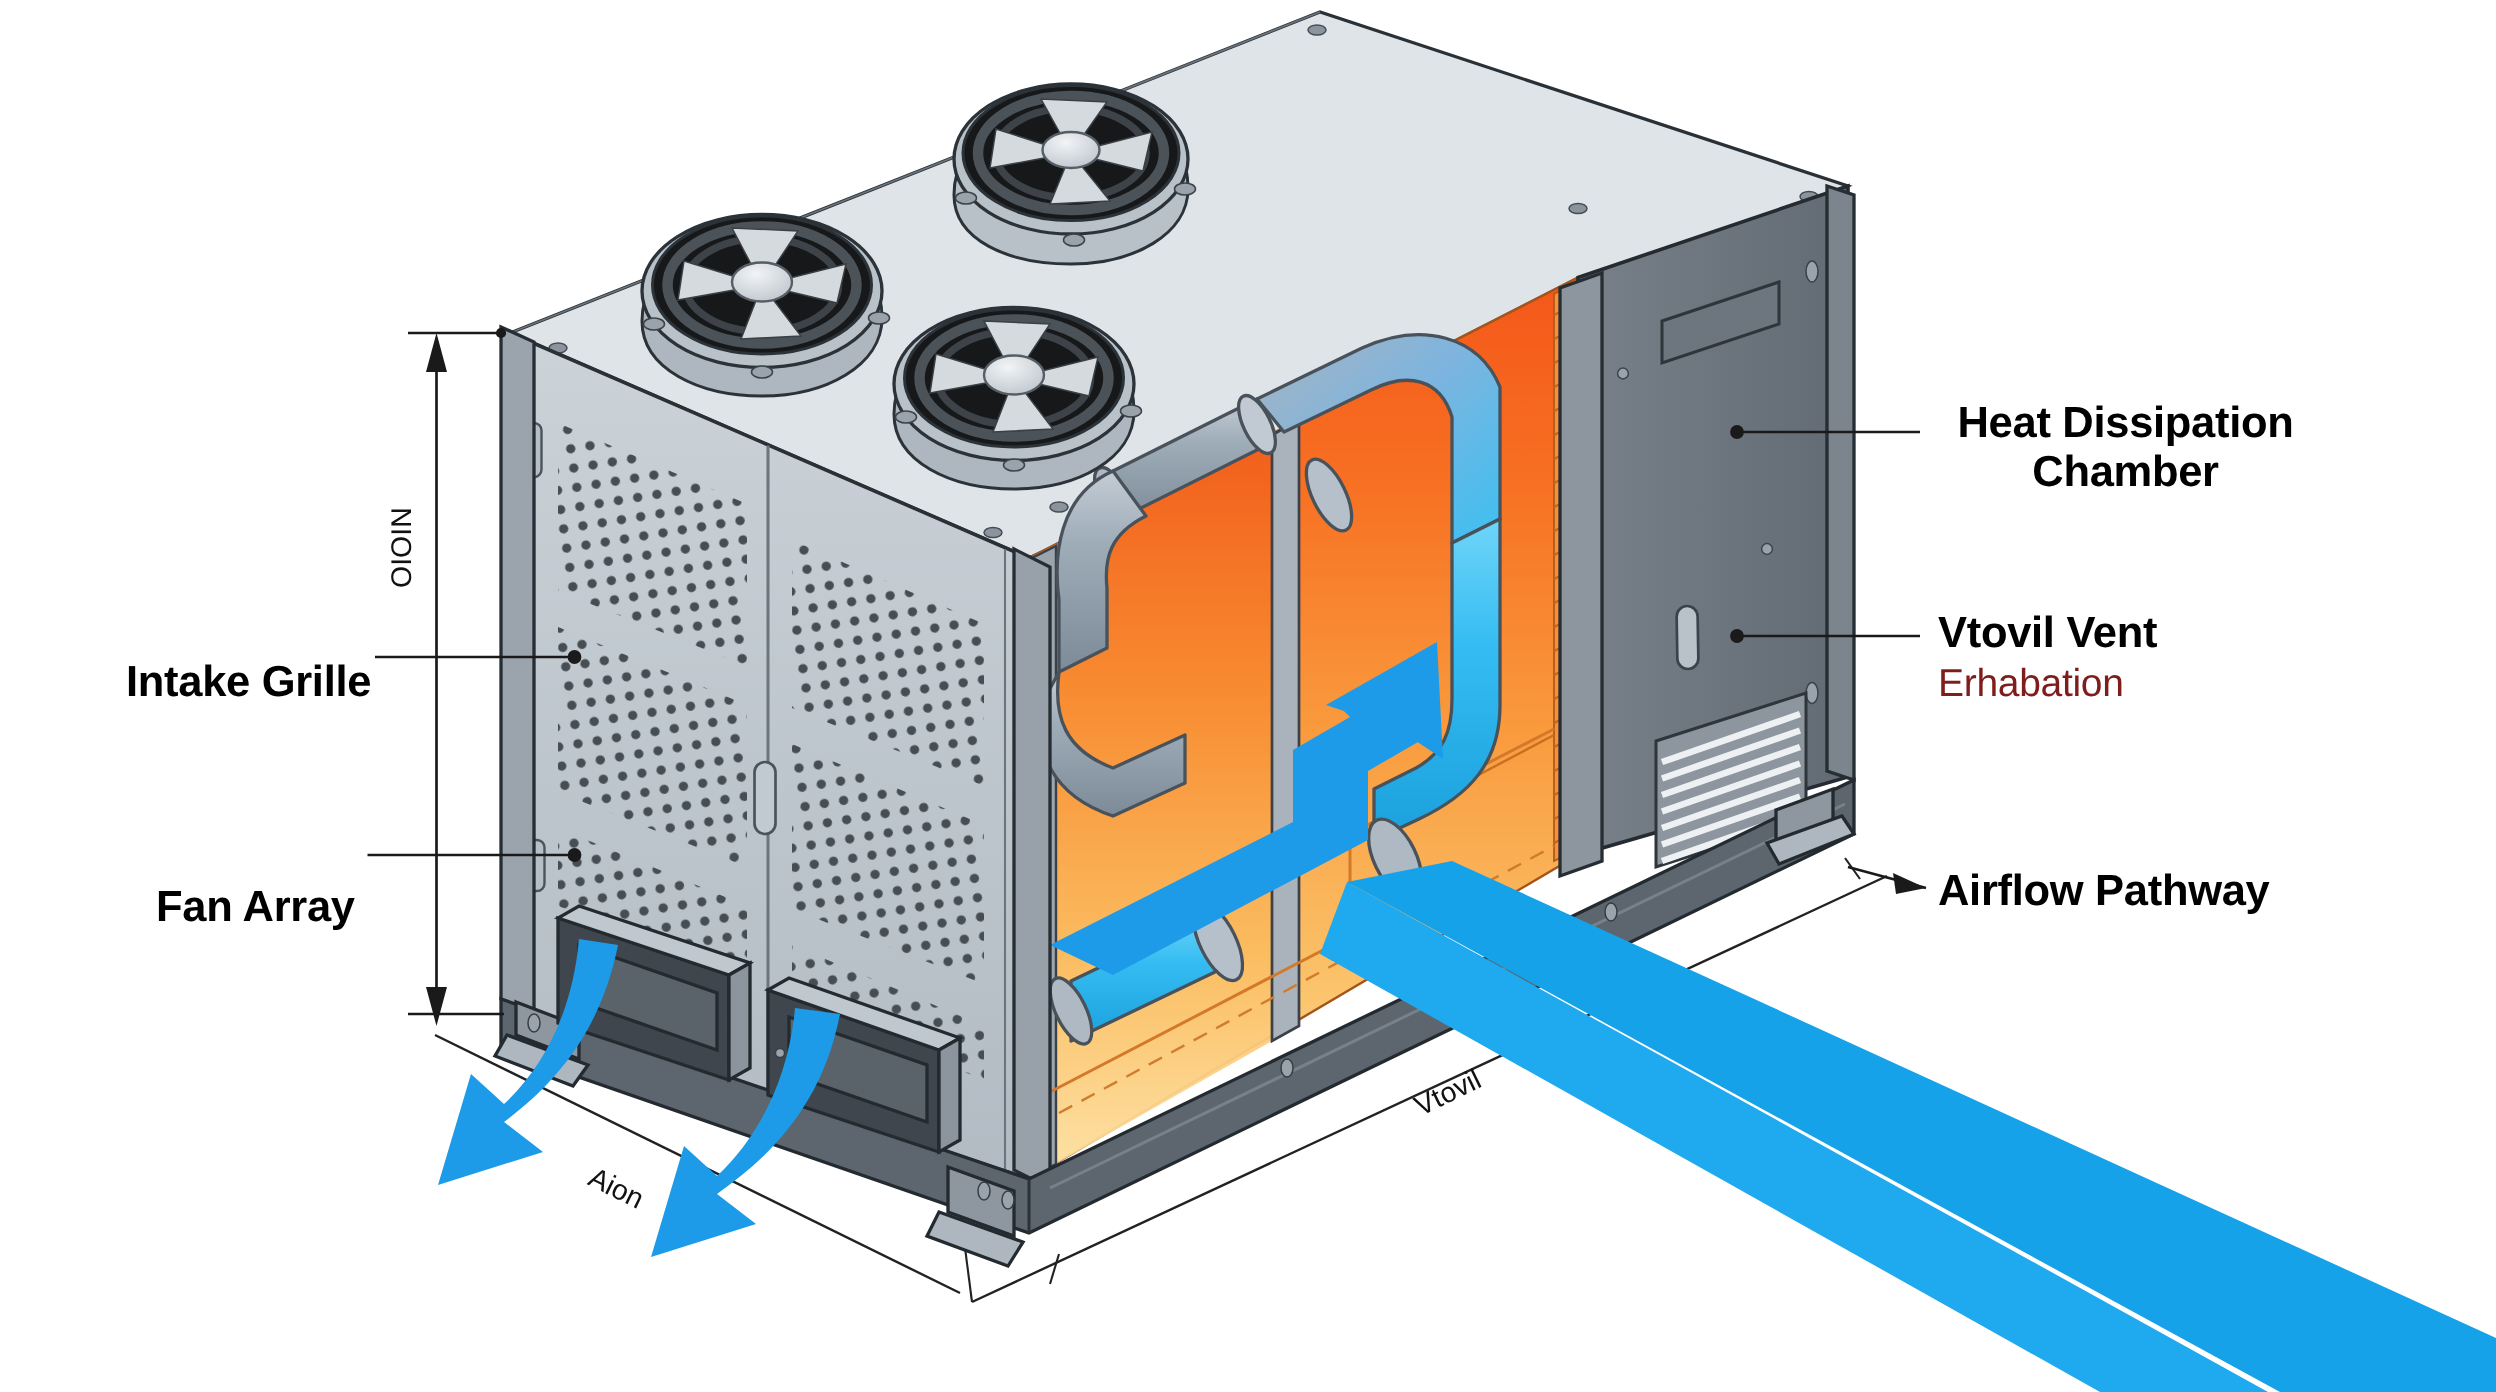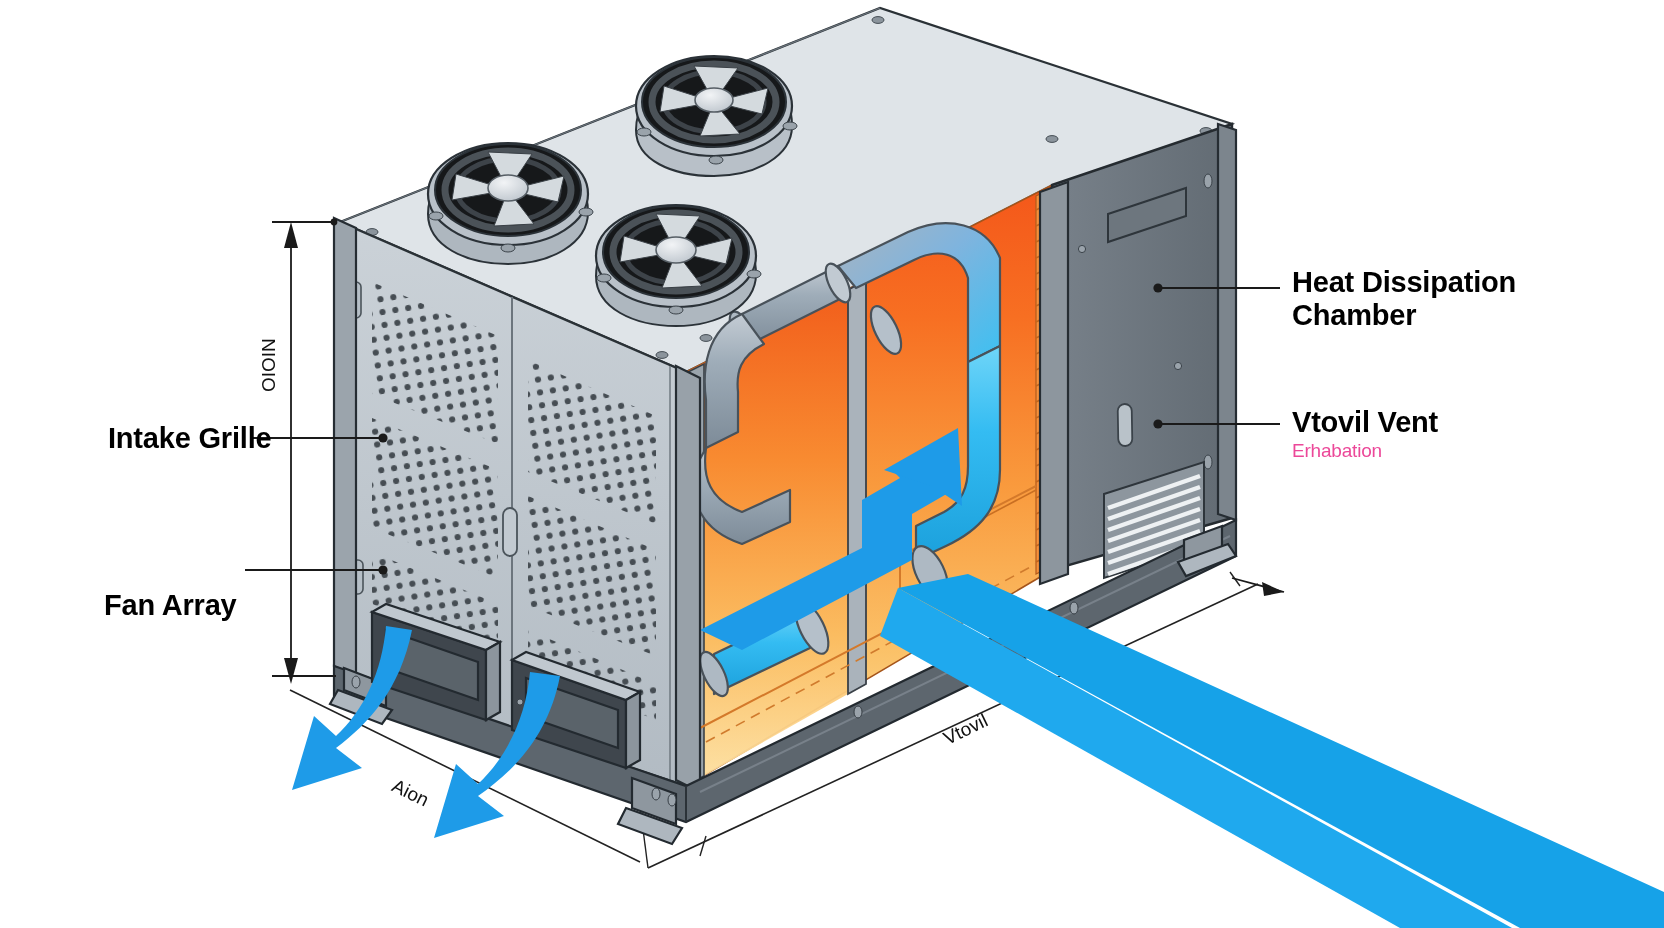--- a/index.html
+++ b/index.html
@@ -1,21 +1,21 @@
 <!DOCTYPE html>
 <html><head>
 <meta charset="utf-8">
 <style>
   html,body{margin:0;padding:0;background:#ffffff;}
   body{width:1664px;height:928px;overflow:hidden;font-family:"Liberation Sans",sans-serif;}
   #stage{position:relative;width:1664px;height:928px;background:#ffffff;}
   #art{position:absolute;left:0;top:0;}
   .lbl{position:absolute;color:#000;font-weight:bold;font-family:"Liberation Sans",sans-serif;letter-spacing:-0.2px;}
-  .lbl.big{font-size:29px;line-height:33px;}
-  .lbl.sub{font-size:19px;font-weight:normal;color:#ec4899;}
+  .lbl.big{font-size:29px;line-height:33px;text-align:center;}
+  .lbl.sub{font-size:26px;font-weight:normal;color:#7f1d1d;}
   .dimtxt{position:absolute;font-family:"Liberation Sans",sans-serif;font-size:19px;color:#111;font-weight:normal;}
 </style>
 </head>
 <body>
 
 <div id="stage">
 
 <svg id="art" width="1664" height="928" viewBox="0 0 1664 928">
   <defs>
     <linearGradient id="heatGrad" x1="0" y1="0" x2="0" y2="1">
@@ -367,26 +367,27 @@
     <circle cx="383" cy="570" r="4.6" fill="#1a1a1a" stroke="none"></circle>
     <path d="M1280 288 L1158 288"></path>
     <circle cx="1158" cy="288" r="4.6" fill="#1a1a1a" stroke="none"></circle>
     <path d="M1280 424 L1158 424"></path>
     <circle cx="1158" cy="424" r="4.6" fill="#1a1a1a" stroke="none"></circle>
     <path d="M1232 578 L1284 592"></path>
     <path d="M1284 592 L1262 582 L1264 596 Z" fill="#1a1a1a" stroke="none"></path>
   </g>
 </svg>
 
-<div class="lbl big" style="left:84px;top:422px;margin-left:24px;">Intake Grille</div>
+<div class="lbl big" style="left:84px;top:439px;">Intake Grille</div>
 <div class="lbl big" style="left:104px;top:553px;margin-top:36px;">Fan Array</div>
 
 <div class="lbl big" style="left:1292px;top:266px;width:250px;">Heat Dissipation Chamber</div>
 
 <div class="lbl big" style="left:1292px;top:406px;">Vtovil Vent</div>
 <div class="lbl sub" style="left:1292px;top:440px;">Erhabation</div>
 
+<div class="lbl big" style="left:1292px;top:578px;">Airflow Pathway</div>
 
 <div class="dimtxt" style="left:258px;top:392px;transform:rotate(-90deg);transform-origin:left top;">OIOIN</div>
 <div class="dimtxt" style="left:398px;top:775px;transform:rotate(26deg);transform-origin:left top;">Aion</div>
 <div class="dimtxt" style="left:940px;top:730px;transform:rotate(-26deg);transform-origin:left top;">Vtovil</div>
 
 </div>
 
 </body></html>

